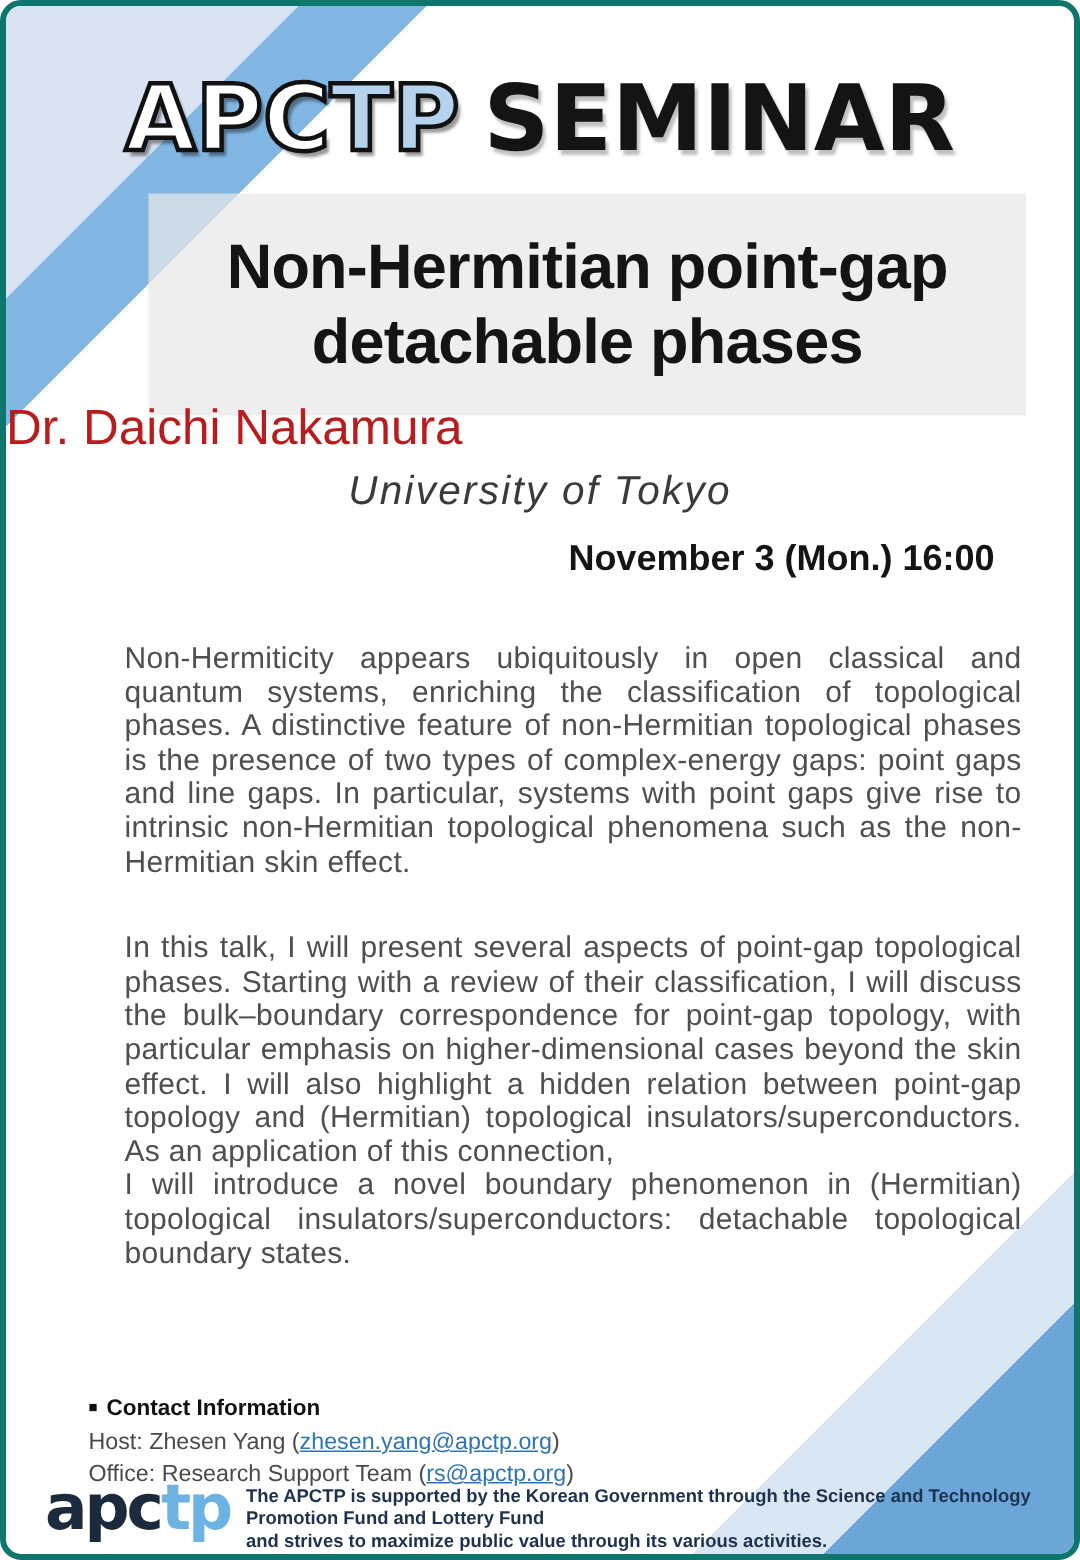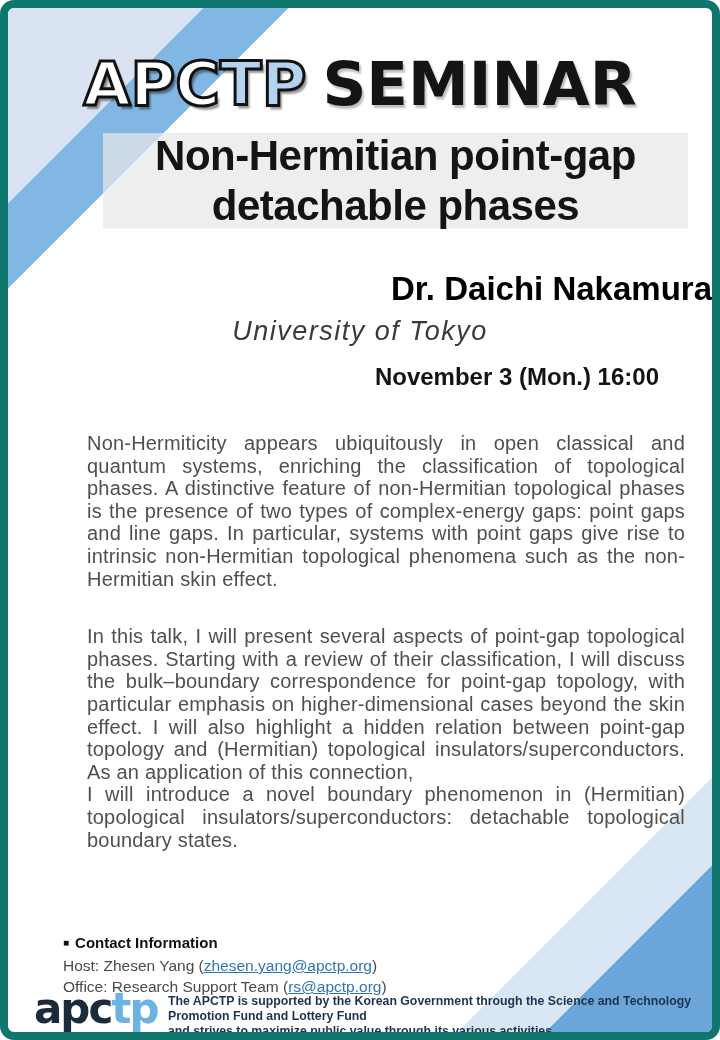--- a/index.html
+++ b/index.html
@@ -1,20 +1,20 @@
 <!DOCTYPE html>
 <html><head>
 <meta charset="utf-8">
 <style>
   html,body{margin:0;padding:0;background:#ffffff;}
   .poster{
     position:relative;
     width:720px;height:1040px;
     box-sizing:border-box;
-    border:8px solid #0f766e;
+    border:4px solid #0f766e;
     border-radius:14px;
     overflow:hidden;
     background:#ffffff;
     font-family:"Liberation Sans", sans-serif;
   }
   
   .deco-top{
     position:absolute;inset:0;z-index:0;pointer-events:none;
     background:linear-gradient(135deg,
       #d9e3f1 0px,#d9e3f1 138px,
@@ -45,34 +45,34 @@
     -webkit-text-stroke:3px #111111;
     text-shadow:3px 4px 2px rgba(0,0,0,0.40);
   }
   .brand .solid{
     color:#141414;margin-left:16px;
     text-shadow:2px 3px 2px rgba(0,0,0,0.25);
   }
   
   .title-band{
     position:absolute;z-index:1;
-    left:95px;top:125px;width:585px;height:96px;
+    left:95px;top:125px;width:585px;height:148px;
     background:rgba(232,232,232,0.72);
     display:flex;flex-direction:column;justify-content:center;
   }
   .title-line{
     text-align:center;
     font-family:"Liberation Sans", sans-serif;
     font-weight:800;font-size:42px;line-height:50px;
     color:#141414;letter-spacing:-0.5px;
   }
   
   .speaker{
     position:absolute;z-index:2;left:0;right:0;top:262px;
-    text-align:right;font-weight:700;font-size:33px;color:#000000;
+    text-align:left;font-weight:400;font-size:33px;color:#b91c1c;
     font-family:"Liberation Sans", sans-serif;
   }
   .affiliation{
     position:absolute;z-index:2;left:0;right:0;top:308px;
     text-align:center;font-style:italic;font-weight:400;
     font-size:27px;color:#3a3a3a;letter-spacing:1.5px;
   }
   
   .event-block{
     position:absolute;z-index:2;right:53px;top:352px;

